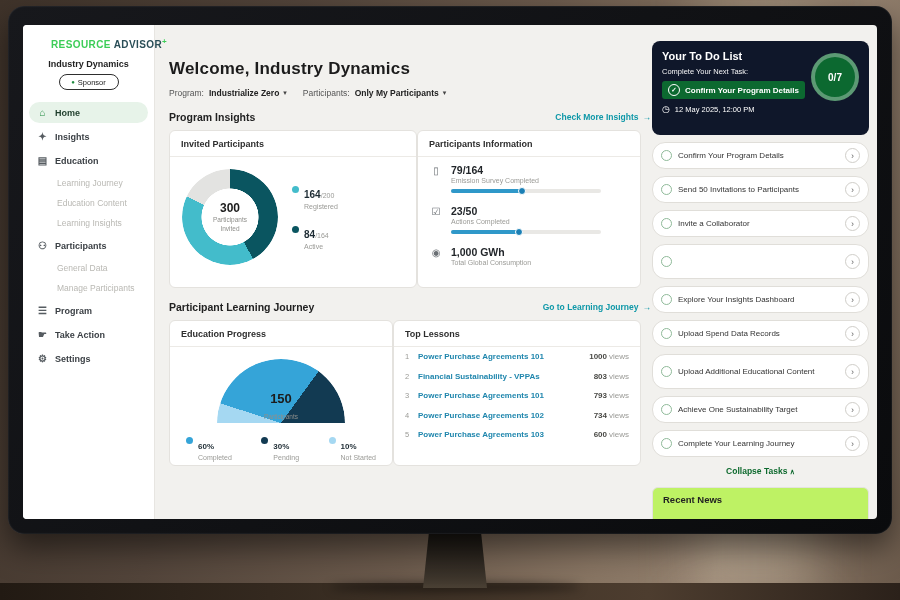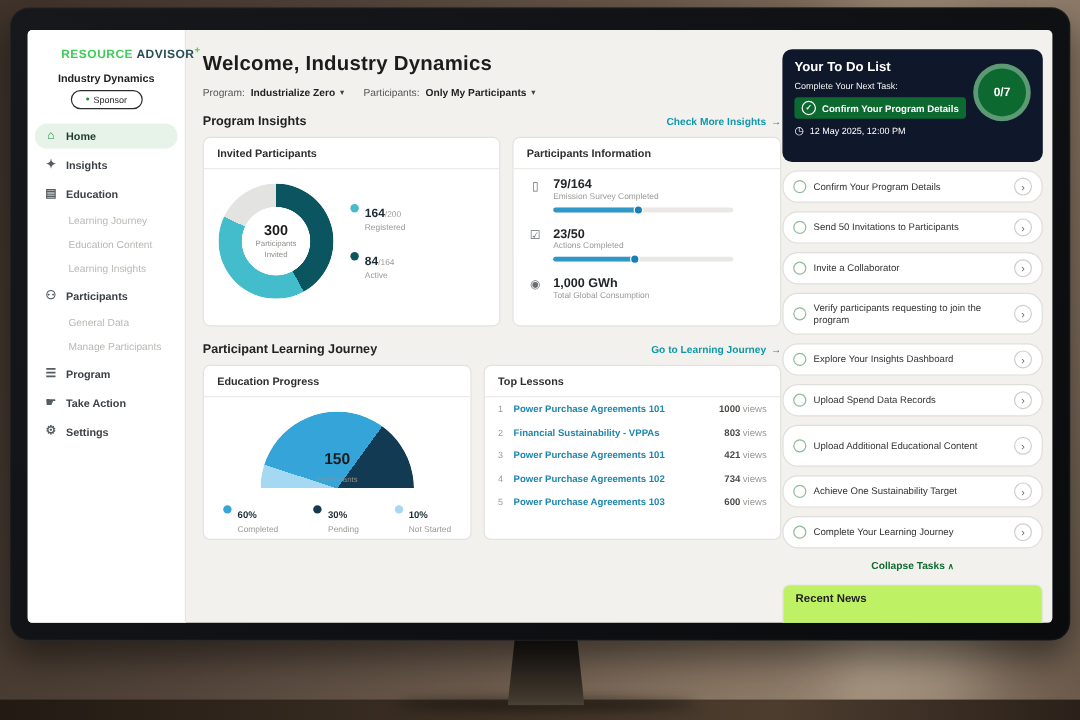--- a/index.html
+++ b/index.html
@@ -25,31 +25,31 @@
   .badge{width:58px;height:14px;margin:5px auto 12px;border:1px solid #2e2e2e;border-radius:9px;font-size:7.5px;
     display:flex;align-items:center;justify-content:center;gap:3px;color:#222;}
   .badge .bicon{font-size:6px;color:#1d8a3e;line-height:1;}
   .nav-item{display:flex;align-items:center;gap:7px;height:21px;margin:3px 6px;padding:0 8px;font-size:9px;font-weight:600;color:#3c4146;border-radius:11px;cursor:default;}
   .nav-item.active{background:#e7f3e9;color:#1e3d2b;}
   .nav-item.active .nav-icon{color:#1d8a3e;}
   .nav-icon{width:11px;font-size:10px;color:#565c61;text-align:center;line-height:1;}
   .nav-item.sub{height:18px;margin:2px 6px;padding-left:28px;color:#b9b8b3;font-weight:400;font-size:8.5px;}
 
   
-  .main{position:absolute;left:136px;top:0;width:492px;height:494px;box-sizing:border-box;padding-left:10px;}
+  .main{position:absolute;left:136px;top:16px;width:492px;height:494px;box-sizing:border-box;padding-left:10px;}
   .welcome{margin:18px 0 0;font-size:17px;font-weight:bold;color:#1c1c1c;letter-spacing:0.2px;}
   .filters{display:flex;gap:16px;align-items:flex-end;margin-top:9px;font-size:8.5px;color:#555;}
   .fgroup{display:flex;gap:5px;align-items:center;}
   .fselect{display:flex;gap:4px;align-items:center;cursor:pointer;}
   .fselect b{font-size:8.5px;color:#222;}
   .caret{font-size:7px;color:#444;}
   .section-head{display:flex;justify-content:space-between;align-items:center;margin-top:13px;}
   .stitle{font-size:10.5px;font-weight:bold;color:#222;}
   .slink{font-size:8.5px;font-weight:bold;color:#0f98a8;display:flex;gap:4px;align-items:center;cursor:pointer;}
-  .cards{display:flex;gap:10px;margin-top:7px;}
+  .cards{display:flex;margin-top:7px;}
   .card{background:#fff;border:1px solid #e4e2de;border-radius:6px;box-sizing:border-box;}
   .card-title{padding:8px 11px 7px;font-size:9px;font-weight:bold;color:#2e2e2e;border-bottom:1px solid #eceae6;}
 
   .card-invited{width:248px;height:158px;}
   .invited-body{display:flex;align-items:center;gap:14px;padding:12px 12px;}
   .donut-wrap{position:relative;width:96px;height:96px;flex:none;}
   .donut{position:absolute;inset:0;border-radius:50%;
     -webkit-mask:radial-gradient(circle closest-side,transparent 59%,#000 60%);
     mask:radial-gradient(circle closest-side,transparent 59%,#000 60%);}
   .donut-center{position:absolute;inset:0;display:flex;flex-direction:column;align-items:center;justify-content:center;text-align:center;}
@@ -321,21 +321,21 @@
 
               <div class="lesson">
                 <span class="rank">2</span>
                 <span class="ltitle">Financial Sustainability - VPPAs</span>
                 <span class="lviews"><b>803</b><i>views</i></span>
               </div>
 
               <div class="lesson">
                 <span class="rank">3</span>
                 <span class="ltitle">Power Purchase Agreements 101</span>
-                <span class="lviews"><b>421</b><i>views</i></span>
+                <span class="lviews"><b>793</b><i>views</i></span>
               </div>
 
               <div class="lesson">
                 <span class="rank">4</span>
                 <span class="ltitle">Power Purchase Agreements 102</span>
                 <span class="lviews"><b>734</b><i>views</i></span>
               </div>
 
               <div class="lesson">
                 <span class="rank">5</span>
@@ -377,21 +377,20 @@
           </div>
 
           <div class="task">
             <span class="cb"></span>
             <span class="tlabel">Invite a Collaborator</span>
             <span class="chev">›</span>
           </div>
 
           <div class="task two-line">
             <span class="cb"></span>
-            <span class="tlabel">Verify participants requesting to join the program</span>
             <span class="chev">›</span>
           </div>
 
           <div class="task">
             <span class="cb"></span>
             <span class="tlabel">Explore Your Insights Dashboard</span>
             <span class="chev">›</span>
           </div>
 
           <div class="task">

